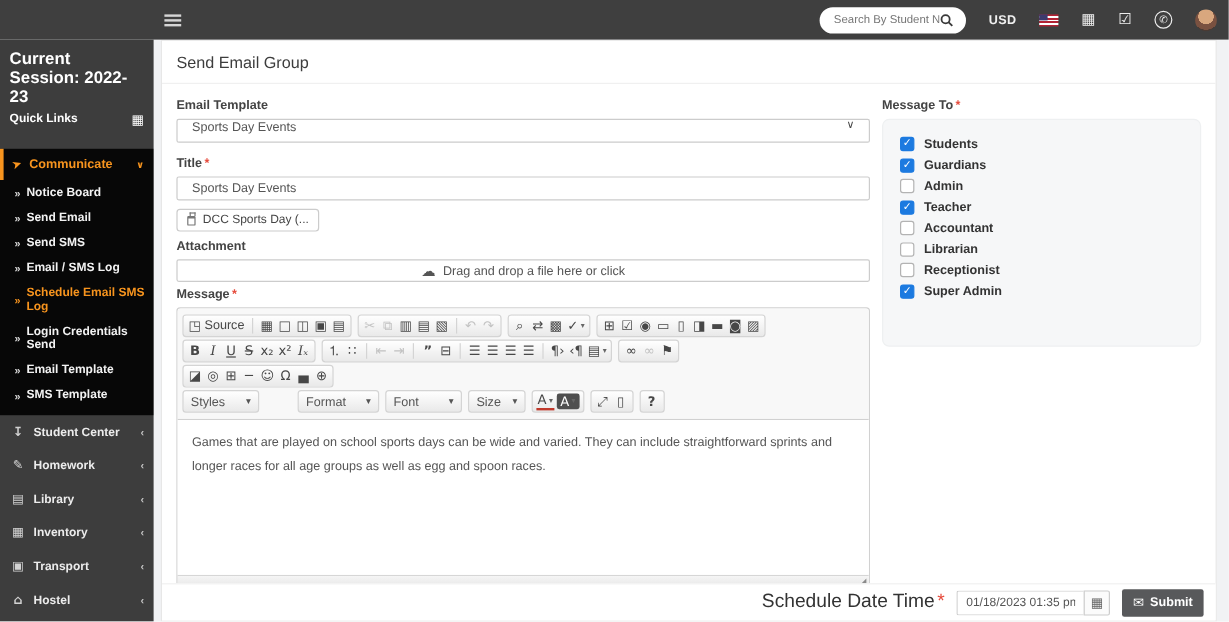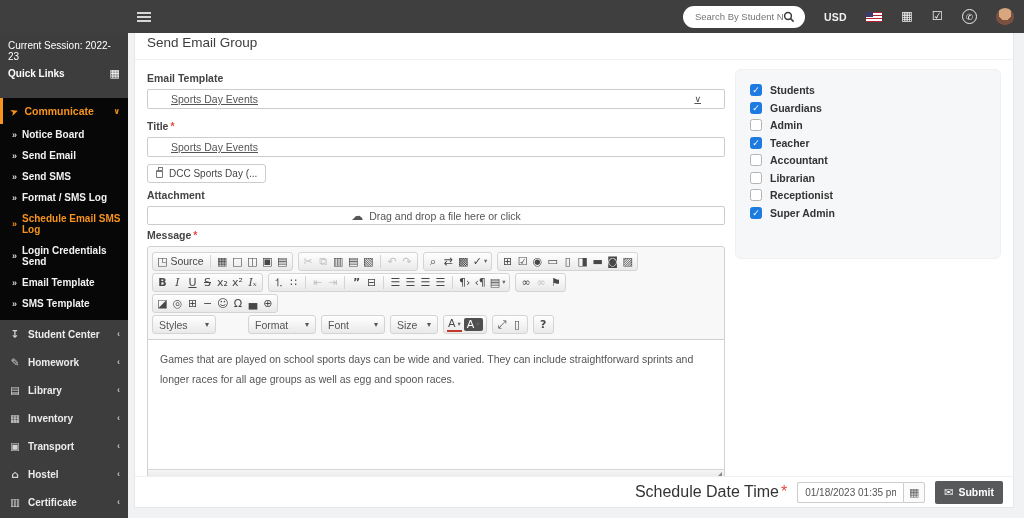--- a/index.html
+++ b/index.html
@@ -17,43 +17,43 @@
   .search-pill svg { display:block; }
   .currency { color:#f0f0f0; font-weight:bold; font-size:10.5px; letter-spacing:.3px; }
   .flag { width:16px; height:10px; background:repeating-linear-gradient(180deg,#b22234 0 1.4px,#fff 1.4px 2.9px); position:relative; }
   .flag::after { content:""; position:absolute; left:0; top:0; width:7px; height:5px; background:#3c3b6e; }
   .top-ic { color:#eee; font-size:12.5px; font-family:"DejaVu Sans",sans-serif; line-height:1; cursor:pointer; }
   .wa { width:15px; height:15px; border:1.3px solid #eee; border-radius:50%; display:flex; align-items:center; justify-content:center; font-size:8.5px; color:#eee; font-family:"DejaVu Sans",sans-serif; cursor:pointer; }
   .avatar { width:18px; height:18px; border-radius:50%; background:radial-gradient(circle at 50% 32%, #d9a77e 0 42%, #7a5140 43% 72%, #4a3a33 73%); cursor:pointer; }
 
   
   .sidebar { position:absolute; left:0; top:33px; width:128px; height:485px; background:#3d3d3d; overflow:hidden; color:#fff; }
-  .session { padding:7px 8px 1px; font-size:10px; font-weight:normal; color:#fff; }
+  .session { padding:7px 8px 1px; font-size:14px; font-weight:bold; color:#fff; }
   .quicklinks { display:flex; align-items:center; padding:4px 8px 18px; font-size:10px; font-weight:bold; cursor:pointer; }
   .quicklinks .grid-ic { margin-left:auto; font-family:"DejaVu Sans",sans-serif; font-size:11px; color:#fff; }
   .comm-wrap { background:#070707; padding-bottom:6px; }
   .comm-head { display:flex; align-items:center; gap:6px; height:26px; padding:0 8px 0 7px; border-left:3px solid #f7941e; color:#f7941e; font-weight:bold; font-size:10.5px; cursor:pointer; }
   .comm-head .mega { font-family:"DejaVu Sans",sans-serif; font-size:10px; transform:rotate(-18deg); }
   .comm-head .chev { margin-left:auto; font-size:8px; font-family:"DejaVu Sans",sans-serif; }
   .sub-item { display:flex; align-items:center; gap:5px; padding:5px 6px 5px 12px; font-size:10px; font-weight:bold; color:#f2f2f2; cursor:pointer; }
   .sub-item .sub-arrow { font-size:9px; color:#d9d9d9; }
   .sub-item.active, .sub-item.active .sub-arrow { color:#f7941e; }
   .module { display:flex; align-items:center; gap:7px; padding:8px 8px 8px 9px; font-size:10px; font-weight:bold; color:#ececec; cursor:pointer; }
   .module .m-ic { width:12px; text-align:center; color:#d2d2d2; font-family:"DejaVu Sans",sans-serif; font-size:10.5px; }
   .module .m-chev { margin-left:auto; color:#c4c4c4; font-size:9px; }
 
   
-  .panel { position:absolute; left:134px; top:23px; width:880px; height:485px; background:#fff; border:1px solid #e7e7e7; }
+  .panel { position:absolute; left:134px; top:33px; width:880px; height:485px; background:#fff; border:1px solid #e7e7e7; }
   .panel-head { padding:11px 12px 9px; font-size:13.5px; color:#3d3d3d; border-bottom:1px solid #f0f0f0; }
   .panel-body { display:flex; gap:10px; padding:8px 12px 0; }
   .col-left { width:578px; flex:0 0 578px; }
   .col-right { flex:1; }
   .f-label { font-size:10.5px; font-weight:bold; color:#444; margin:4px 0 5px; }
   .req { color:#e64a3b; margin-left:2px; }
-  .sel, .txt-input { width:100%; height:20px; border:1px solid #ccc; border-radius:2px; font-size:10.5px; color:#555; padding:0 23px; background:#fff; display:flex; align-items:center; font-family:"Liberation Sans",sans-serif;text-decoration:underline; }
+  .sel, .txt-input { width:100%; height:20px; border:1px solid #ccc; border-radius:2px; font-size:10.5px; color:#555; padding:0 12px; background:#fff; display:flex; font-family:"Liberation Sans",sans-serif; }
   .sel { justify-content:space-between; cursor:pointer; }
   .sel .sel-car { font-family:"DejaVu Sans",sans-serif; font-size:9px; color:#444; }
   input.txt-input { outline:none; }
   .chip { display:inline-flex; align-items:center; gap:6px; border:1px solid #ccc; border-radius:3px; padding:3px 8px; font-size:10px; color:#444; margin:7px 0 2px; cursor:pointer; }
   .trash { width:7px; height:8px; border:1px solid #777; border-top:2.5px solid #777; border-radius:1px; position:relative; }
   .trash::before { content:""; position:absolute; top:-5px; left:1px; width:3px; height:2px; border:1px solid #777; border-bottom:none; }
   .dropzone { border:1px solid #ccc; border-radius:2px; height:19px; display:flex; align-items:center; justify-content:center; gap:6px; font-size:10.5px; color:#555; cursor:pointer; }
   .cloud { font-family:"DejaVu Sans",sans-serif; font-size:12px; color:#555; line-height:1; }
 
   
@@ -141,21 +141,21 @@
           <span>Send Email</span>
         </div>
 
         <div class="sub-item">
           <span class="sub-arrow">»</span>
           <span>Send SMS</span>
         </div>
 
         <div class="sub-item">
           <span class="sub-arrow">»</span>
-          <span>Format / SMS Log</span>
+          <span>Email / SMS Log</span>
         </div>
 
         <div class="sub-item active">
           <span class="sub-arrow">»</span>
           <span>Schedule Email SMS Log</span>
         </div>
 
         <div class="sub-item">
           <span class="sub-arrow">»</span>
           <span>Login Credentials Send</span>
@@ -370,20 +370,21 @@
                 <span class="tb-btn fb">?</span>
               </div>
             </div>
           </div>
         <div class="ed-body">Games that are played on school sports days can be wide and varied. They can include straightforward sprints and longer races for all age groups as well as egg and spoon races.</div>
         <div class="ed-foot"></div>
       </div>
     </div>
 
     <div class="col-right">
+      <div class="f-label"><span>Message To</span><span class="req">*</span></div>
       <div class="msg-to-box">
 
           <label class="cb-row">
             <span class="cb on">✓</span>
             <span>Students</span>
           </label>
 
           <label class="cb-row">
             <span class="cb on">✓</span>
             <span>Guardians</span>

